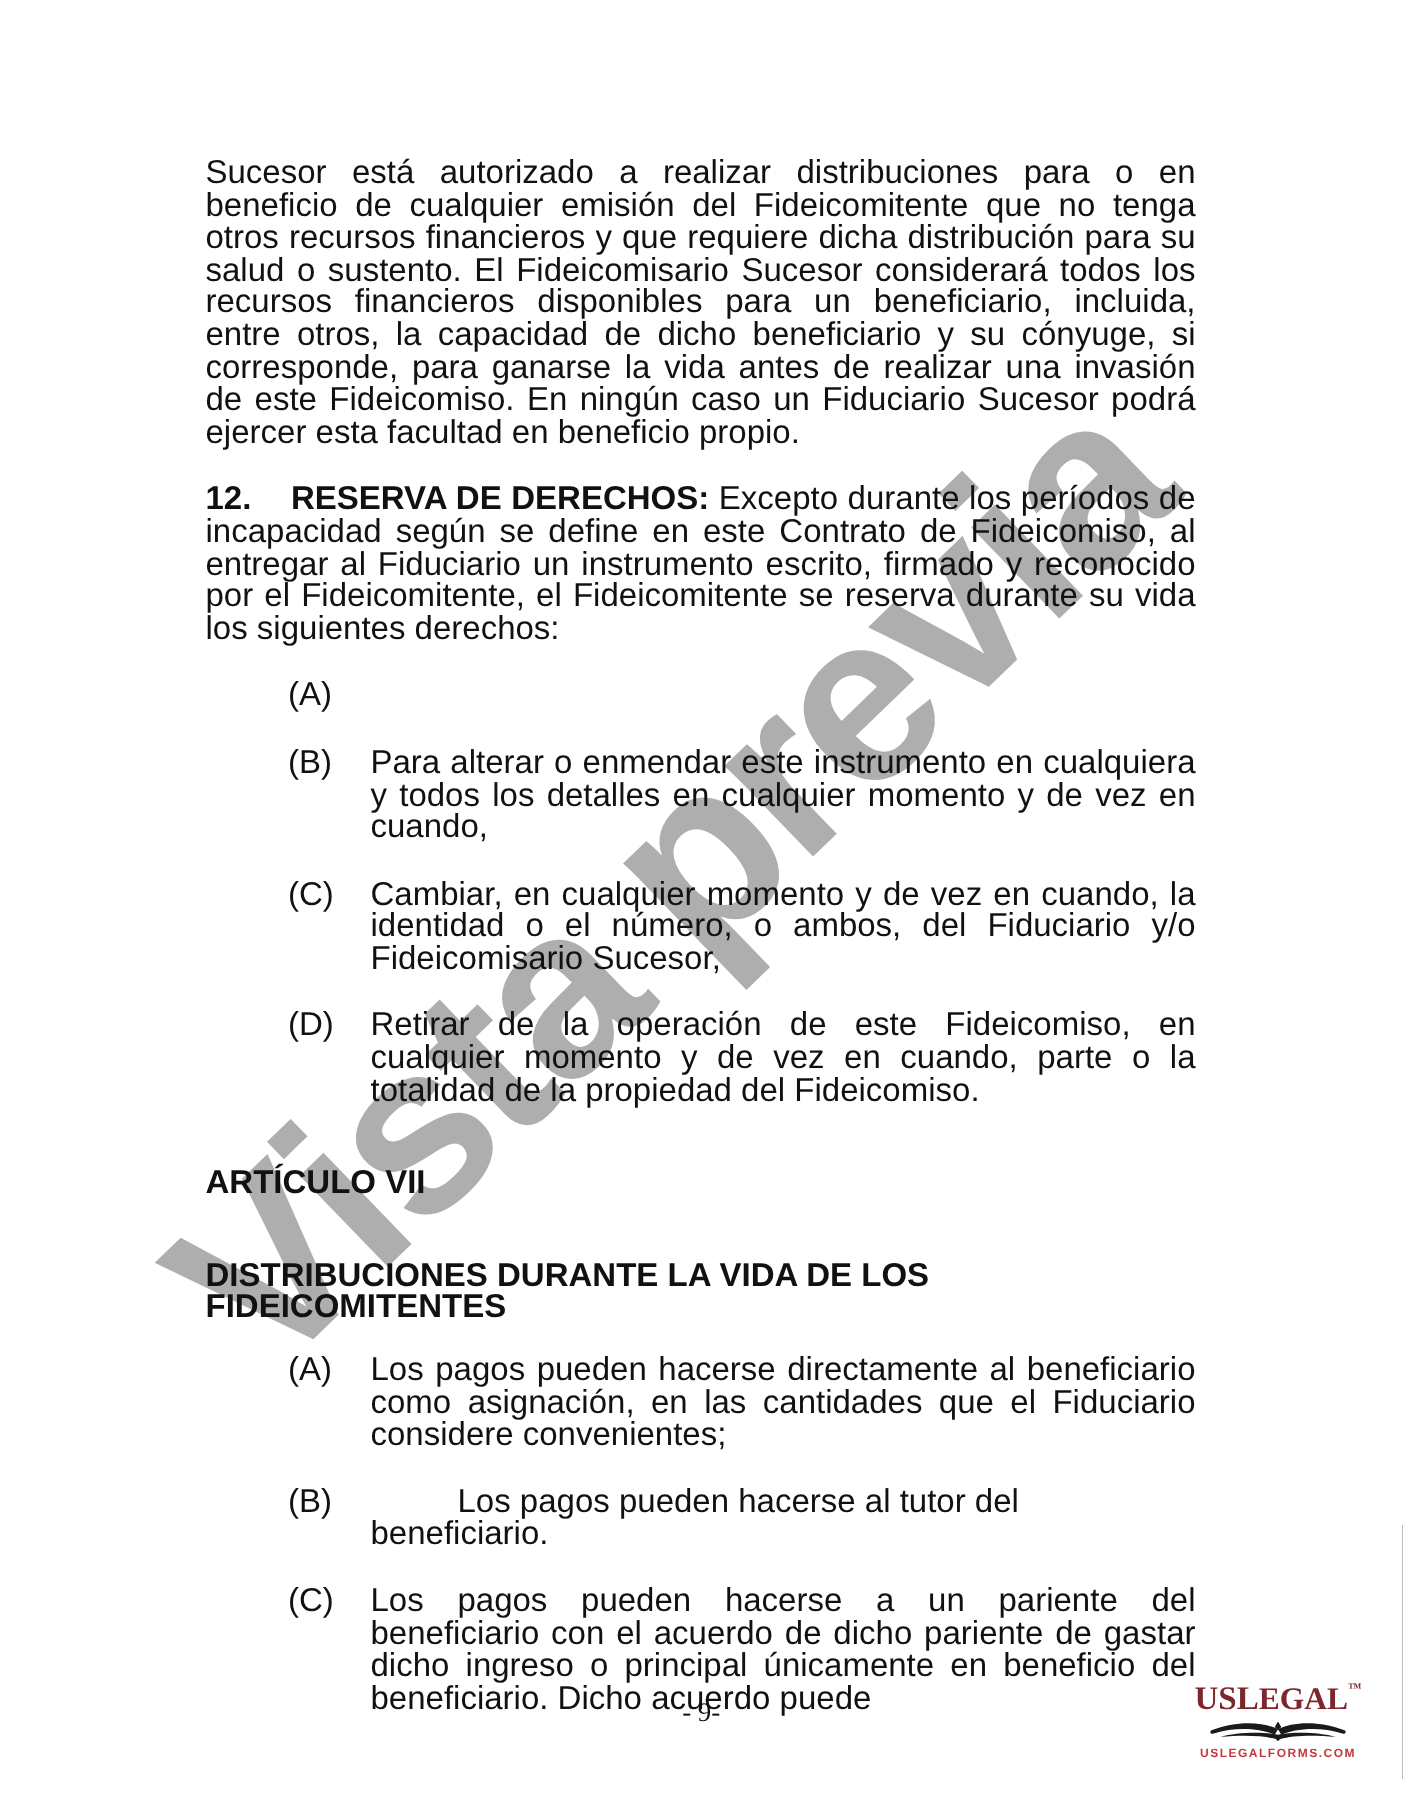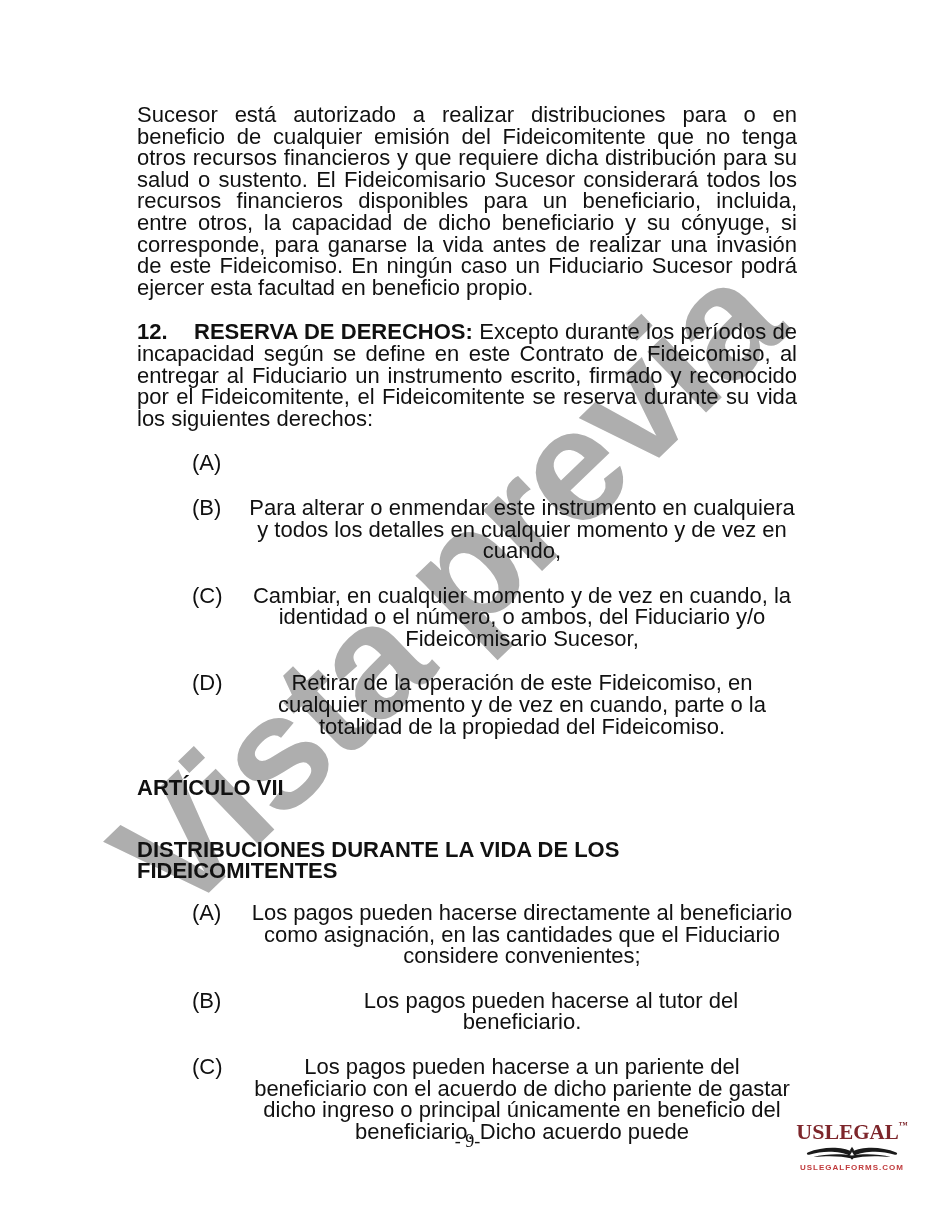--- a/index.html
+++ b/index.html
@@ -38,21 +38,21 @@
     line-height:21.6px;
     z-index:2;
   }
   .content p { margin:0; }
   .block + .block { margin-top:23px; }
   .jst { text-align:justify; }
   .b  { font-weight:bold; }
   .secnum { display:inline-block; width:57px; font-weight:bold; }
   .item { display:flex; }
   .item .label { flex:none; width:110px; padding-left:55px; box-sizing:border-box; }
-  .item .text  { flex:1;text-align:center; }
+  .item .text  { flex:1; }
   .extra-indent { text-indent:58px; }
   .heading-block { margin-top:36px; }
   .heading-block p { text-align:left; font-weight:bold;margin-top:40px; }
   .mt-sec13 { margin-top:17px; }
   .mt-listA13 { margin-top:20px; }
   
   .page-number {
     position:absolute;
     left:0; right:0; top:1131px;
     text-align:center;

